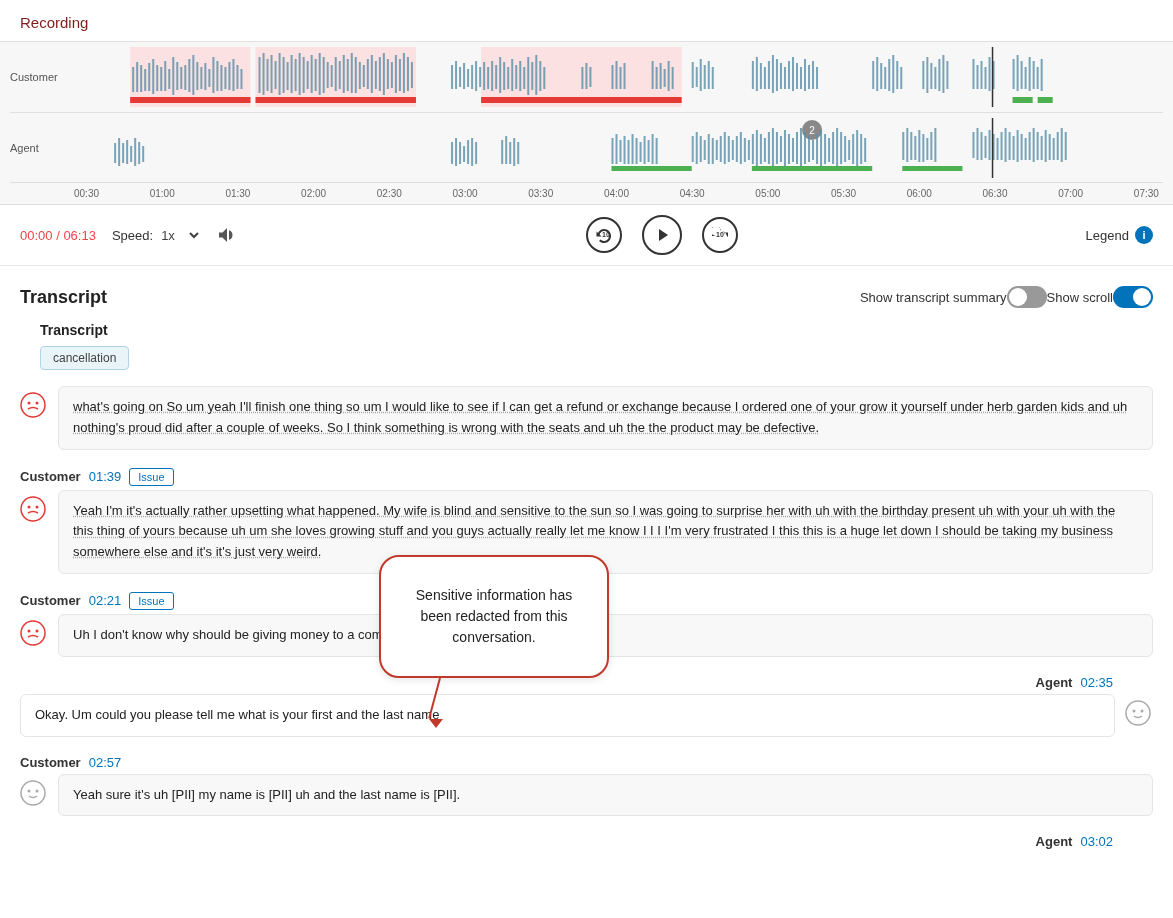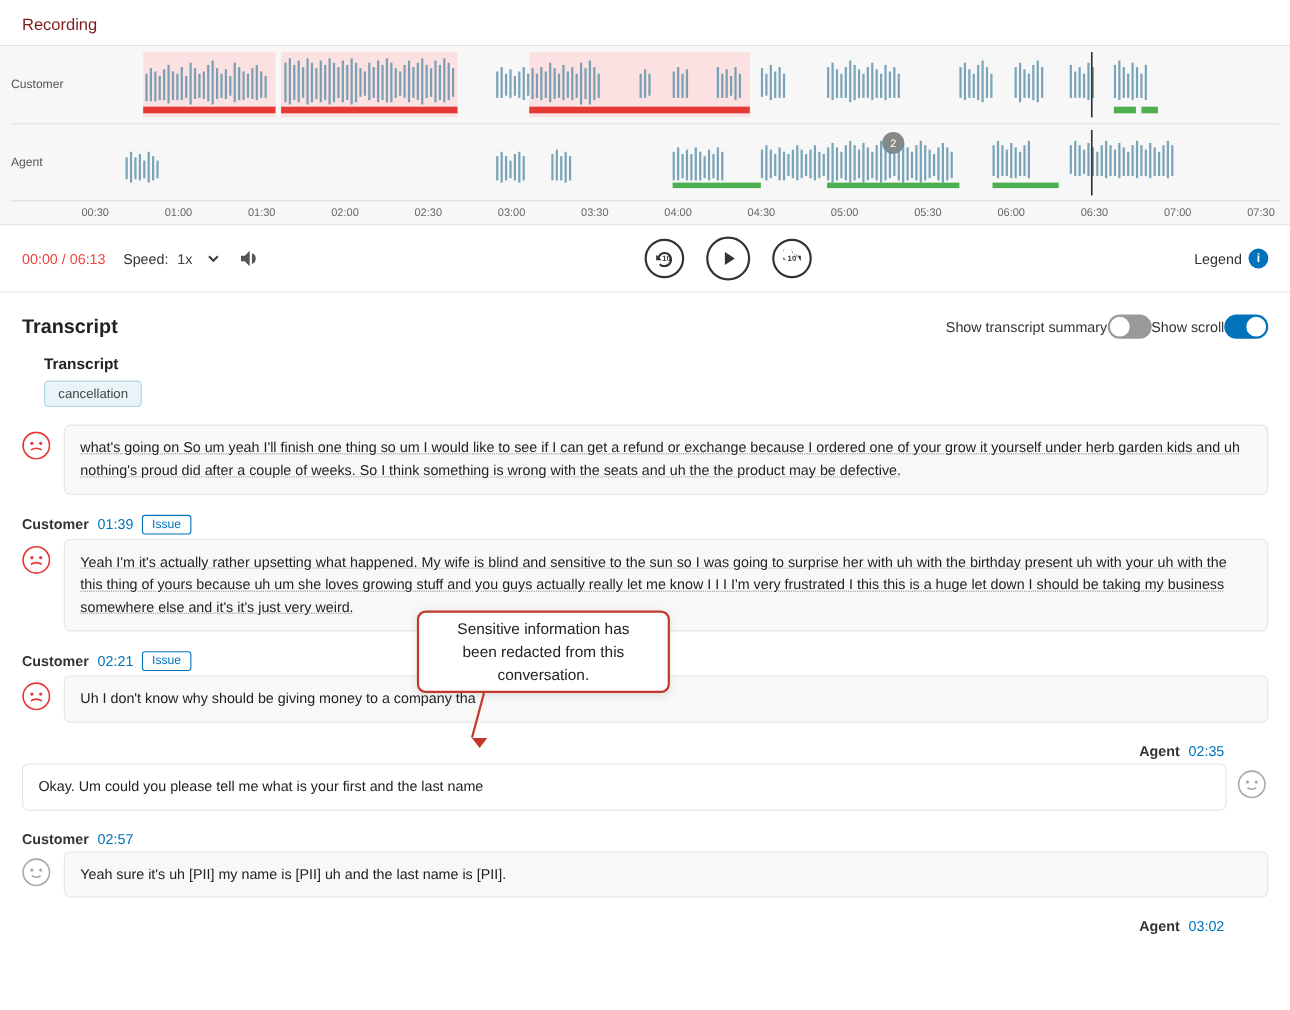--- a/index.html
+++ b/index.html
@@ -547,21 +547,21 @@
             <circle cx="13" cy="13" r="12" fill="none" stroke="#e53935" stroke-width="1.5"></circle>
             <circle cx="9" cy="11" r="1.5" fill="#e53935"></circle>
             <circle cx="17" cy="11" r="1.5" fill="#e53935"></circle>
             <path d="M8 17 Q13 14 18 17" stroke="#e53935" stroke-width="1.5" fill="none"></path>
           </svg>
         </div>
         <div class="message-bubble" style="position:relative;">
           <span>Uh I don't know why should be giving money to a company tha</span>
           
           <div style="position:absolute; left:320px; top:-60px; z-index:10;">
-            <div style="background:#fff; border:2px solid #c0392b; border-radius:8px; padding:4px 18px; width:230px; font-size:14px; font-weight:500; color:#222; text-align:center; line-height:1.5; box-shadow:0 2px 8px rgba(0,0,0,0.1);">
+            <div style="background:#fff; border:2px solid #c0392b; border-radius:20px; padding:28px 18px; width:230px; font-size:14px; font-weight:500; color:#222; text-align:center; line-height:1.5; box-shadow:0 2px 8px rgba(0,0,0,0.1);">
               <span>Sensitive information has been redacted from this conversation.</span>
             </div>
 
             <div style="position:relative; height:50px; width:100px; left:40px;">
               <div style="position:absolute; left:20px; top:0; width:2px; height:42px; background:#c0392b; transform:rotate(15deg); transform-origin:top;"></div>
               <div style="position:absolute; left:10px; bottom:0; width:0; height:0; border-left:7px solid transparent; border-right:7px solid transparent; border-top:9px solid #c0392b;"></div>
             </div>
           </div>
         </div>
       </div>

